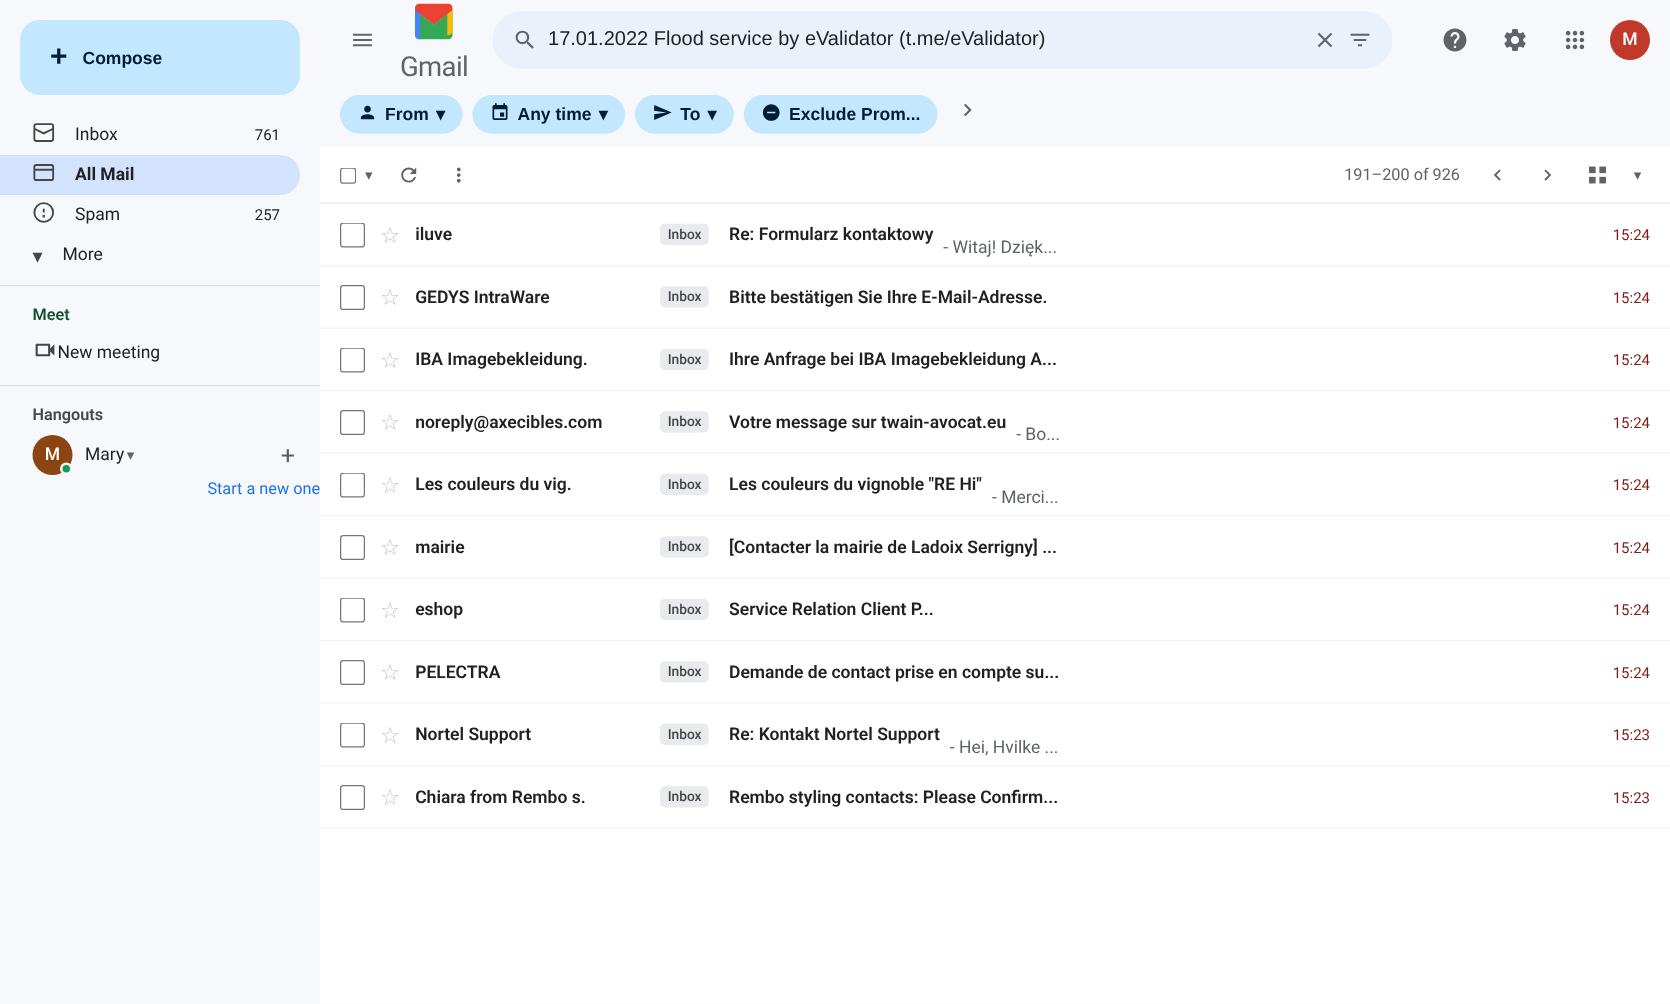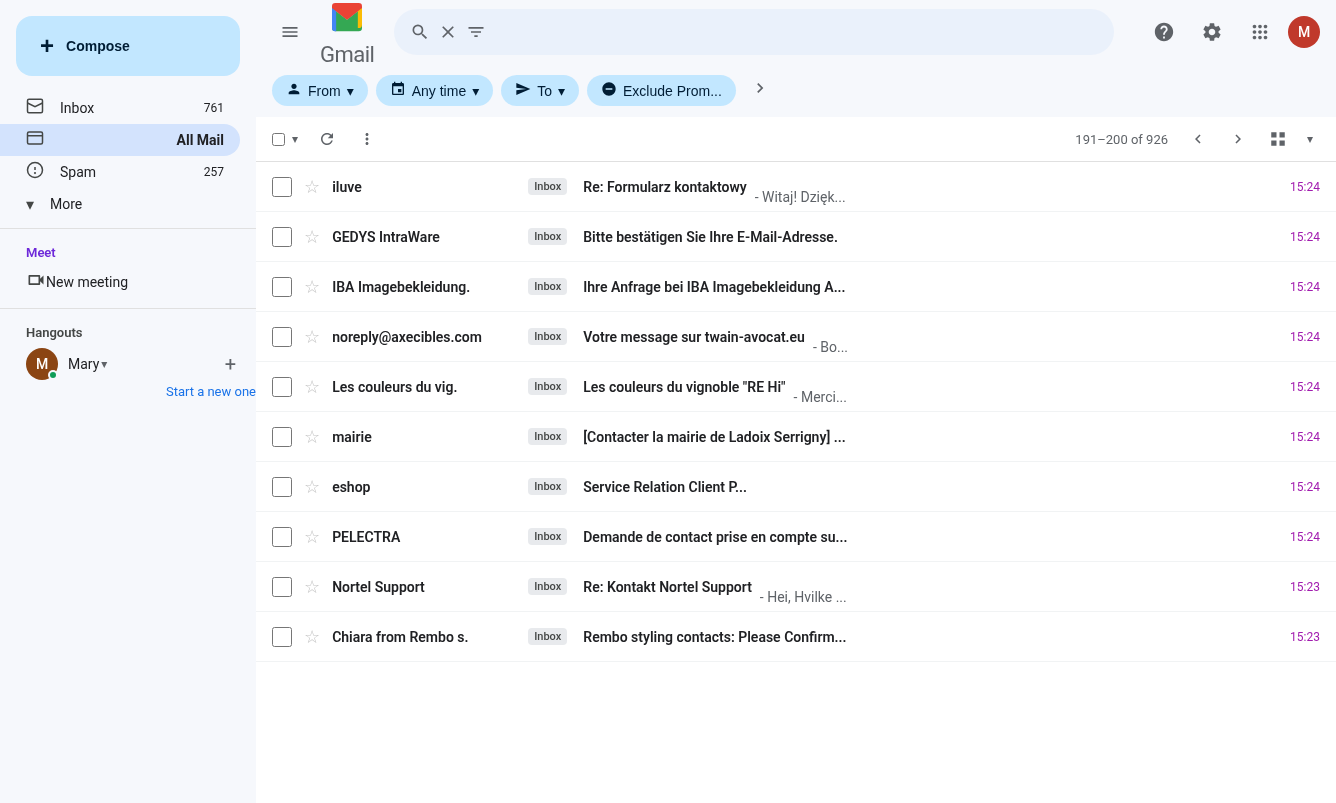--- a/index.html
+++ b/index.html
@@ -22,72 +22,72 @@
     .header-right { display: flex; align-items: center; gap: 8px; margin-left: auto; }
     .icon-btn { width: 40px; height: 40px; border-radius: 50%; display: flex; align-items: center; justify-content: center; cursor: pointer; border: none; background: transparent; color: #5f6368; font-size: 20px; }
     .avatar-btn { width: 32px; height: 32px; border-radius: 50%; background: #c0392b; color: white; display: flex; align-items: center; justify-content: center; font-size: 14px; font-weight: 500; cursor: pointer; }
 
     
     .compose-btn { margin: 8px 16px 16px; padding: 16px 24px; background: #c2e7ff; border-radius: 16px; display: flex; align-items: center; gap: 12px; cursor: pointer; border: none; font-size: 14px; font-weight: 600; color: #001d35; width: calc(100% - 32px); }
     .compose-plus { font-size: 24px; color: #001d35; }
 
     
     .nav-item { display: flex; align-items: center; gap: 16px; padding: 4px 16px 4px 26px; height: 32px; cursor: pointer; border-radius: 0 16px 16px 0; margin-right: 16px; font-size: 14px; color: #202124; }
-    .nav-item.active { background: #d3e3fd; font-weight: 700; text-align: right; }
+    .nav-item.active { background: #d3e3fd; font-weight: 700; }
     .nav-item .nav-label { flex: 1; font-size: 14px; }
     .nav-item .nav-count { font-size: 12px; color: #202124; font-weight: 400; }
     .nav-icon { font-size: 18px; color: #444746; }
 
     
     .more-item { display: flex; align-items: center; gap: 16px; padding: 4px 16px 4px 26px; height: 32px; cursor: pointer; font-size: 14px; color: #202124; }
 
     
     .divider { height: 1px; background: #e0e0e0; margin: 8px 0; }
 
     
-    .section-label { padding: 8px 26px 4px; font-size: 13px; font-weight: 600; color: #6d28d9; }
+    .section-label { padding: 8px 26px 4px; font-size: 13px; font-weight: 600; color: #14532d; }
     .meet-item { display: flex; align-items: center; gap: 0; padding: 4px 16px 4px 26px; height: 36px; cursor: pointer; font-size: 14px; color: #202124; border-radius: 0 16px 16px 0; margin-right: 16px; }
     .meet-icon { font-size: 18px; }
 
     
     .hangouts-section { padding: 8px 16px 4px 26px; }
     .hangouts-label { font-size: 13px; font-weight: 600; color: #444746; margin-bottom: 8px; }
     .hangout-avatar { width: 32px; height: 32px; border-radius: 50%; background: #8b4513; color: white; display: flex; align-items: center; justify-content: center; font-size: 14px; font-weight: 500; position: relative; }
     .hangout-status { width: 10px; height: 10px; background: #0f9d58; border-radius: 50%; position: absolute; bottom: 0; right: 0; border: 2px solid #f6f8fc; }
     .add-hangout { margin-left: auto; cursor: pointer; color: #5f6368; font-size: 20px; padding: 4px; border-radius: 50%; }
 
     
     .no-chats { padding: 16px 26px; font-size: 13px; color: #5f6368; }
     .start-new { color: #1a73e8; cursor: pointer; font-size: 13px; padding-left: 26px; text-align: right; }
 
     
     .content { flex: 1; overflow: hidden; display: flex; flex-direction: column; }
 
     
     .filters-bar { padding: 8px 16px; display: flex; align-items: center; gap: 8px; background: #f6f8fc; }
-    .filter-chip { display: flex; align-items: center; gap: 6px; padding: 6px 14px; border-radius: 20px; border: none; cursor: pointer; font-size: 14px; font-weight: 400; color: #001d35; background: #c2e7ff; }
+    .filter-chip { display: flex; align-items: center; gap: 6px; padding: 6px 14px; border-radius: 20px; border: none; cursor: pointer; font-size: 14px; font-weight: 700; color: #001d35; background: #c2e7ff; }
     .more-filters { font-size: 20px; cursor: pointer; color: #5f6368; padding: 6px; border-radius: 50%; border: none; background: transparent; }
 
     
     .toolbar { display: flex; align-items: center; padding: 4px 16px; gap: 4px; background: white; border-bottom: 1px solid #e0e0e0; }
     .toolbar-left { display: flex; align-items: center; gap: 4px; }
     .toolbar-right { margin-left: auto; display: flex; align-items: center; gap: 4px; }
     .toolbar-btn { width: 36px; height: 36px; border-radius: 50%; display: flex; align-items: center; justify-content: center; cursor: pointer; border: none; background: transparent; color: #5f6368; font-size: 18px; }
     .page-info { font-size: 13px; color: #5f6368; margin: 0 8px; }
 
     
     .email-list { flex: 1; overflow-y: auto; background: white; }
     .email-row { display: flex; align-items: center; padding: 0 16px; height: 50px; border-bottom: 1px solid #f1f3f4; cursor: pointer; gap: 8px; }
     .email-checkbox { width: 20px; height: 20px; flex-shrink: 0; }
     .star-btn { font-size: 18px; color: #c5c5c5; cursor: pointer; flex-shrink: 0; padding: 4px; }
     .email-sender { width: 180px; min-width: 180px; font-size: 14px; font-weight: 600; white-space: nowrap; overflow: hidden; text-overflow: ellipsis; }
     .inbox-badge { background: #e8eaed; color: #444746; font-size: 11px; padding: 2px 6px; border-radius: 4px; margin: 0 8px; flex-shrink: 0; font-weight: 500; }
     .email-subject { font-size: 14px; font-weight: 600; color: #202124; }
     .email-snippet { font-size: 14px; color: #5f6368; font-weight: 400; margin-top: 21px; }
-    .email-time { margin-left: auto; font-size: 12px; color: #a21caf; white-space: nowrap; flex-shrink: 0; text-align: right; }
+    .email-time { margin-left: auto; font-size: 12px; color: #7f1d1d; white-space: nowrap; flex-shrink: 0; text-align: right; }
 
     
     input[type="checkbox"] { cursor: pointer; accent-color: #1a73e8; }
   </style>
 </head>
 <body>
 
 <div class="app">
 
   <div class="sidebar">
@@ -185,20 +185,21 @@
           <path fill="#EA4335" d="M6 12l18 14L42 12"></path>
         </svg>
         <span class="gmail-text">Gmail</span>
       </div>
       <div class="search-bar">
         <span class="search-icon">
           <svg width="20" height="20" viewBox="0 0 24 24" fill="#5f6368">
               <path d="M15.5 14h-.79l-.28-.27A6.471 6.471 0 0 0 16 9.5 6.5 6.5 0 1 0 9.5 16c1.61 0 3.09-.59 4.23-1.57l.27.28v.79l5 4.99L20.49 19l-4.99-5zm-6 0C7.01 14 5 11.99 5 9.5S7.01 5 9.5 5 14 7.01 14 9.5 11.99 14 9.5 14z"></path>
             </svg>
         </span>
+        <input type="text" value="17.01.2022 Flood service by eValidator (t.me/eValidator)" style="">
         <span class="close-icon">
           <svg width="20" height="20" viewBox="0 0 24 24" fill="#5f6368">
               <path d="M19 6.41L17.59 5 12 10.59 6.41 5 5 6.41 10.59 12 5 17.59 6.41 19 12 13.41 17.59 19 19 17.59 13.41 12z"></path>
             </svg>
         </span>
         <span class="filter-icon">
           <svg width="20" height="20" viewBox="0 0 24 24" fill="#5f6368">
               <path d="M10 18h4v-2h-4v2zM3 6v2h18V6H3zm3 7h12v-2H6v2z"></path>
             </svg>
         </span>

